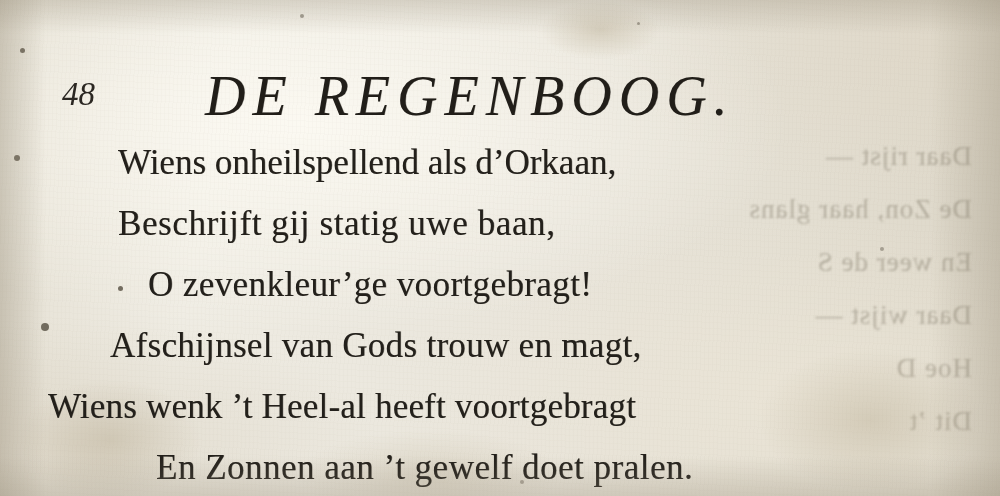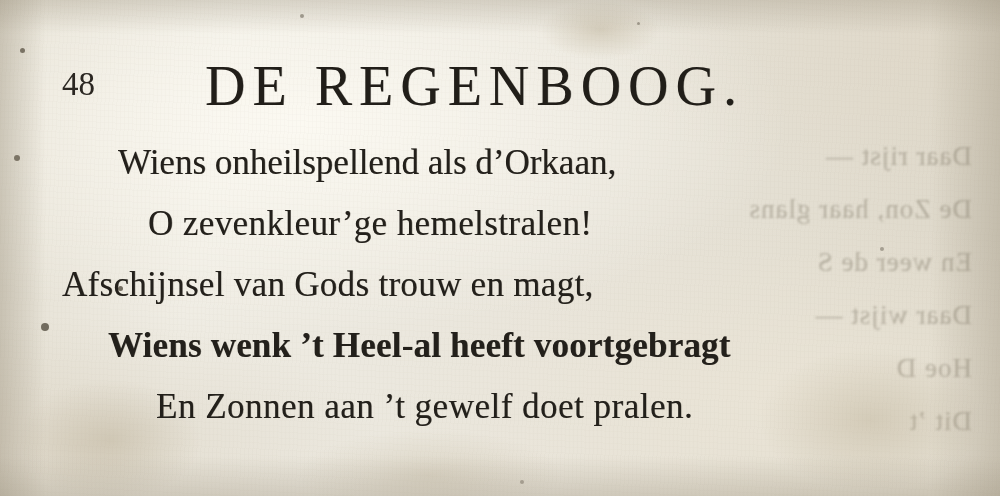--- a/index.html
+++ b/index.html
@@ -62,24 +62,25 @@
     transform: scaleX(-1);
     filter: blur(0.9px);
     pointer-events: none;
     white-space: nowrap;
   }
   #bleed div { white-space: nowrap; }
 
   
   #header {
     position: absolute;
-    top: 30px;
+    top: 40px;
     left: 0;
     width: 1000px;
     height: 70px;
+    font-style: italic;
   }
   #folio {
     position: absolute;
     left: 62px;
     top: 36px;
     font-size: 33px;
     color: #2b2722;
     letter-spacing: 0px;
     font-family: "Liberation Serif", serif;
   }
@@ -106,22 +107,22 @@
     color: #23201b;
     font-size: 35px;
     line-height: 61px;
     white-space: nowrap;
     font-family: "Liberation Serif", serif;
     text-shadow: 0.5px 0.4px 0.4px rgba(45,40,32,0.45);
   }
   .l1 { margin-left: 118px; }
   .l2 { margin-left: 118px; letter-spacing: 0.6px; }
   .l3 { margin-left: 148px; letter-spacing: 0.4px; }
-  .l4 { margin-left: 62px; letter-spacing: 0.3px; }
-  .l5 { margin-left: 108px; letter-spacing: 0.2px; font-weight: bold; }
+  .l4 { margin-left: 110px; letter-spacing: 0.3px; }
+  .l5 { margin-left: 48px; letter-spacing: 0.2px; }
   .l6 { margin-left: 156px; letter-spacing: 0.5px; }
 
   
   .speck {
     position: absolute;
     background: #4a4336;
     border-radius: 50%;
     pointer-events: none;
     opacity: 0.75;
   }
@@ -169,21 +170,22 @@
   <div class="blotch" style="left:20px; top:380px; width:180px; height:120px; background:radial-gradient(ellipse at center, rgba(178,166,140,0.38), rgba(178,166,140,0) 72%);"></div>
   <div class="blotch" style="left:300px; top:430px; width:260px; height:90px; background:radial-gradient(ellipse at center, rgba(188,176,150,0.32), rgba(188,176,150,0) 72%);"></div>
 
   <div id="header">
     <div id="folio">48</div>
     <div id="running-title">DE REGENBOOG.</div>
   </div>
 
   <div id="poem">
     <div class="line l1">Wiens onheilspellend als d’Orkaan,</div>
-    <div class="line l3">O zevenkleur’ge hemelstralen!</div>
+    <div class="line l2">Beschrijft gij statig uwe baan,</div>
+    <div class="line l3">O zevenkleur’ge voortgebragt!</div>
     <div class="line l4">Afschijnsel van Gods trouw en magt,</div>
     <div class="line l5">Wiens wenk ’t Heel-al heeft voortgebragt</div>
     <div class="line l6">En Zonnen aan ’t gewelf doet pralen.</div>
   </div>
 
   <div class="speck" style="left:20px; top:48px; width:5px; height:5px;"></div>
   <div class="speck" style="left:14px; top:155px; width:6px; height:6px;"></div>
   <div class="speck" style="left:41px; top:323px; width:8px; height:8px;"></div>
   <div class="speck" style="left:118px; top:286px; width:5px; height:5px;"></div>
   <div class="speck" style="left:300px; top:14px; width:4px; height:4px; opacity:0.5;"></div>

